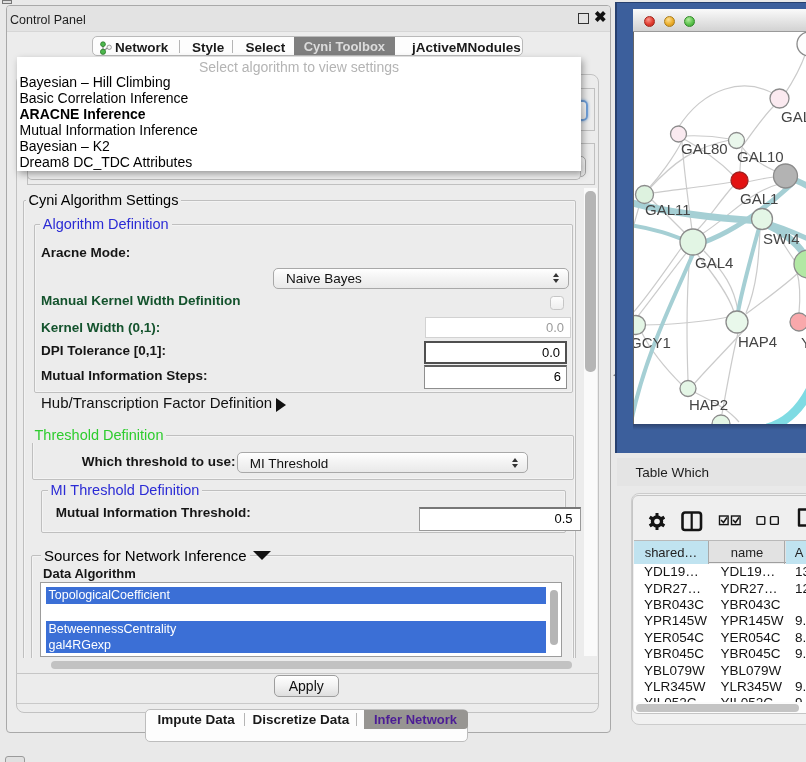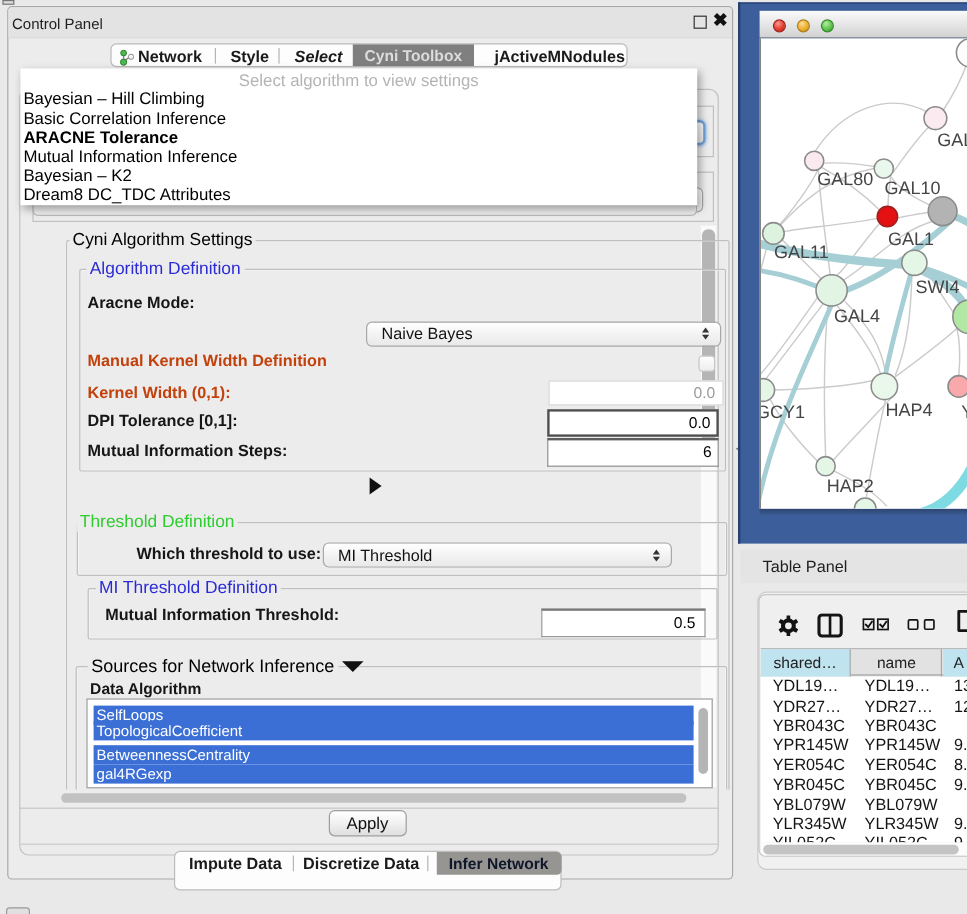--- a/index.html
+++ b/index.html
@@ -46,21 +46,21 @@
   border-top:4.5px solid #333; }
 
 
 .gbox { position:absolute; border:1px solid #bfbfbf; border-radius:2px;
   box-shadow:inset 0 0 0 0.5px rgba(255,255,255,0.8); }
 .gtitle { position:absolute; top:-9px; background:#ececec; padding:0 3px; font-size:14.5px;
   white-space:nowrap; }
 .blue { color:#2b2bd5; }
 .green { color:#2ecc2e; }
 .blab { position:absolute; font-size:13.5px; font-weight:bold; color:#161616; white-space:nowrap; }
-.blab.dis { color:#c2410c; }
+.blab.dis { color:#14532d; }
 .tfield { background:#fff; font-size:13px; text-align:right; }
 
 
 .sb-track { position:absolute; background:#fafafa; }
 .sb-thumb { position:absolute; background:#b5b5b5; border-radius:5px; }
 
 
 #attr-list { left:39.5px; top:581.5px; width:522px; height:75px; background:#fff;
   border:1px solid #9c9c9c; overflow:hidden; }
 .litem { position:absolute; left:5px; width:500px; height:16.4px; background:#3b6fd6;
@@ -68,21 +68,21 @@
 
 
 #apply { left:274px; top:674.8px; width:64.5px; height:22px; border:1px solid #9d9d9d;
   border-radius:5px; background:linear-gradient(#ffffff,#f1f1f1 50%,#dedede);
   text-align:center; line-height:20px; font-size:14px; color:#111; }
 
 
 #bottabs { left:144.5px; top:709.4px; width:323px; height:33px; background:#fdfdfd;
   border:1px solid #bdbdbd; border-radius:5px; }
 #tab-infer { position:absolute; left:218px; top:0px; width:104px; height:18.2px;
-  background:#979592; color:#0f172a; text-align:center; line-height:19px;
+  background:#979592; color:#4c1d95; text-align:center; line-height:19px;
   font-size:13px; font-weight:bold; border-radius:0 4px 4px 0; }
 
 
 #dropdown { left:17px; top:57px; width:564px; height:114px; background:#fff;
   box-shadow:2px 3px 7px rgba(0,0,0,0.35); z-index:50; }
 #dd-head { position:absolute; top:1.5px; width:100%; text-align:center;
   font-size:14px; color:#b4b4b4; }
 .dd-item { position:absolute; left:2.5px; font-size:14px; color:#000; white-space:nowrap; }
 
 
@@ -123,21 +123,21 @@
 
   <div class="sliver-box abs" style="left:27px;top:88px;width:568px;height:43px;"></div>
   <div class="combo abs" style="left:33px;top:99.5px;width:555px;height:21px;border:2px solid #6f9fd8;box-shadow:0 0 3px #7aa9e0;"></div>
   <div class="sliver-box abs" style="left:27px;top:143px;width:568px;height:42px;"></div>
   <div class="combo abs" style="left:33px;top:156px;width:553px;height:21px;"></div>
 
   <div class="sb-track abs" style="left:583.5px;top:188px;width:13.5px;height:468px;"></div>
   <div class="sb-thumb abs" style="left:585px;top:191px;width:10.5px;height:181px;"></div>
   <div class="sb-thumb abs" style="left:50.5px;top:660.5px;width:521.5px;height:8px;background:#c2c2c2;"></div>
 
-  <div class="abs" style="left:0;top:0;width:600px;height:657.5px;overflow:hidden;margin-left:32px;">
+  <div class="abs" style="left:0;top:0;width:600px;height:657.5px;overflow:hidden;">
 
     <div class="gbox" style="left:22.5px;top:200px;width:553px;height:470px;">
       <span class="gtitle" style="left:2px;">Cyni Algorithm Settings</span>
     </div>
 
     <div class="gbox" style="left:34.3px;top:223.5px;width:538.7px;height:169.5px;">
       <span class="gtitle blue" style="left:4.5px;">Algorithm Definition</span>
     </div>
     <span class="blab" style="left:41px;top:245px;">Aracne Mode:</span>
     <div class="combo abs" style="left:273px;top:267.5px;width:295.5px;height:21px;">
@@ -146,46 +146,47 @@
     </div>
     <span class="blab dis" style="left:41px;top:293px;">Manual Kernel Width Definition</span>
     <div class="abs" style="left:550px;top:296px;width:14px;height:14px;border:1px solid #c6c6c6;border-radius:3.5px;background:linear-gradient(#fdfdfd,#eee);"></div>
     <span class="blab dis" style="left:41px;top:319.5px;">Kernel Width (0,1):</span>
     <div class="tfield abs" style="left:425px;top:316.5px;width:146px;height:21.5px;border:1px solid #d2d2d2;color:#9b9b9b;line-height:20px;padding-right:6px;">0.0</div>
     <span class="blab" style="left:41px;top:343px;">DPI Tolerance [0,1]:</span>
     <div class="tfield abs" style="left:424px;top:340.5px;width:143px;height:23px;border:2px solid #4f4f4f;color:#000;line-height:19px;padding-right:5px;">0.0</div>
     <span class="blab" style="left:41px;top:367.5px;">Mutual Information Steps:</span>
     <div class="tfield abs" style="left:424px;top:365px;width:143px;height:23.5px;border:1px solid #8e8e8e;border-top:2px solid #5e5e5e;color:#000;line-height:20px;padding-right:5px;">6</div>
 
+    <span class="abs" style="left:41px;top:394px;font-size:15px;color:#111;">Hub/Transcription Factor Definition</span>
     <div class="abs" style="left:276px;top:398px;width:0;height:0;border-left:10px solid #111;border-top:7px solid transparent;border-bottom:7px solid transparent;"></div>
 
     <div class="gbox" style="left:32px;top:434.5px;width:541.5px;height:45.9px;">
       <span class="gtitle green" style="left:-1.5px;">Threshold Definition</span>
     </div>
     <span class="blab" style="left:81.8px;top:453.5px;">Which threshold to use:</span>
     <div class="combo abs" style="left:236.7px;top:451.8px;width:291px;height:21.6px;">
       <span class="ctext">MI Threshold</span>
         <span class="spin"></span>
     </div>
 
     <div class="gbox" style="left:40.5px;top:490px;width:525.5px;height:42.5px;">
       <span class="gtitle blue" style="left:6px;">MI Threshold Definition</span>
     </div>
     <span class="blab" style="left:55.7px;top:504.5px;">Mutual Information Threshold:</span>
-    <div class="tfield abs" style="left:418.6px;top:506.5px;width:137px;height:24px;border:1px solid #999;border-top:2px solid #777;color:#000;line-height:20px;padding-right:7px;">0.5</div>
+    <div class="tfield abs" style="left:418.6px;top:506.5px;width:162px;height:24px;border:1px solid #999;border-top:2px solid #777;color:#000;line-height:20px;padding-right:7px;">0.5</div>
 
     <div class="gbox" style="left:31px;top:554.7px;width:543px;height:115px;">
       <span class="gtitle" style="left:9px;font-size:15px;">Sources for Network Inference</span>
     </div>
     <div class="abs" style="left:253px;top:551px;width:0;height:0;border-top:9px solid #111;border-left:9.3px solid transparent;border-right:9.3px solid transparent;"></div>
     <span class="blab" style="left:43.1px;top:565.5px;font-size:13px;">Data Algorithm</span>
 
     <div id="attr-list" class="abs">
       <div class="litem" style="top:5.3px;">SelfLoops</div>
-      <div class="litem" style="top:18px;">TopologicalCoefficient</div>
+      <div class="litem" style="top:4px;">TopologicalCoefficient</div>
       <div class="litem" style="top:38.1px;">BetweennessCentrality</div>
       <div class="litem" style="top:54.5px;">gal4RGexp</div>
       <div class="sb-thumb" style="left:509px;top:7px;width:8px;height:55px;"></div>
     </div>
   </div>
 
   <div id="apply" class="abs">Apply</div>
 
   <div class="abs" style="left:16px;top:672.8px;width:583px;height:1px;background:#c6c6c6;"></div>
   <div class="abs" style="left:17px;top:703px;width:581px;height:1px;background:#c9c9c9;"></div>
@@ -203,30 +204,30 @@
       <line x1="3" y1="4" x2="3" y2="10" stroke="#888" stroke-width="1.2"></line>
       <line x1="3" y1="10" x2="9" y2="6" stroke="#888" stroke-width="1.2"></line>
       <circle cx="3" cy="3.2" r="2.4" fill="#4db84d" stroke="#2c7a2c" stroke-width="0.8"></circle>
       <circle cx="3" cy="10.8" r="2.6" fill="#4db84d" stroke="#2c7a2c" stroke-width="0.8"></circle>
       <circle cx="9.2" cy="6.3" r="2.2" fill="#f4f4f4" stroke="#888" stroke-width="0.8"></circle>
     </svg>
     <span class="ttab" style="left:22px;top:3px;">Network</span>
     <div class="tsep" style="left:86px;"></div>
     <span class="ttab" style="left:99px;top:3px;">Style</span>
     <div class="tsep" style="left:139px;"></div>
-    <span class="ttab" style="left:152.5px;top:3px;font-style:italic;">Select</span>
+    <span class="ttab" style="left:152.5px;top:3px;">Select</span>
     <div id="tab-cyni">Cyni Toolbox</div>
     <span class="ttab" style="left:319px;top:3px;">jActiveMNodules</span>
   </div>
 
   <div id="dropdown" class="abs">
     <div id="dd-head">Select algorithm to view settings</div>
     <div class="dd-item" style="top:17px;">Bayesian – Hill Climbing</div>
     <div class="dd-item" style="top:33px;">Basic Correlation Inference</div>
-    <div class="dd-item" style="top:49px;font-weight:bold;">ARACNE Tolerance</div>
+    <div class="dd-item" style="top:49px;font-weight:bold;">ARACNE Inference</div>
     <div class="dd-item" style="top:65px;">Mutual Information Inference</div>
     <div class="dd-item" style="top:81px;">Bayesian – K2</div>
     <div class="dd-item" style="top:97px;">Dream8 DC_TDC Attributes</div>
   </div>
 
   <div class="abs" style="left:27px;top:171px;width:554px;height:9px;background:#ededed;border:1px solid #b9b9b9;border-top:none;border-radius:0 0 5px 5px;"></div>
 
   <div class="abs" style="left:613px;top:371px;width:6px;height:8px;color:#777;font-size:7px;line-height:8px;">◂</div>
 
   <div id="net-frame" class="abs"></div>
@@ -308,21 +309,21 @@
         <text x="61" y="236">GAL4</text>
         <text x="-4" y="316">GCY1</text>
         <text x="104" y="315">HAP4</text>
         <text x="167" y="316">Y</text>
         <text x="55" y="378">HAP2</text>
       </g>
     </svg>
   </div>
 
   <div id="tp-title" class="abs">
-      <span>Table Panel</span>
+      <span>Table Which</span>
     </div>
   <div id="tp-outer" class="abs"></div>
   <div id="tp-panel" class="abs">
 
     <svg class="abs" style="left:13px;top:15px;" width="160" height="22" viewBox="0 0 160 22">
       <g fill="#141414">
         <path d="M 9 2 L 12 2 L 12 4.5 A 6 6 0 0 1 14.5 6 L 17 4.8 L 18.7 7.5 L 16.5 9 A 6 6 0 0 1 16.5 12 L 18.7 13.5 L 17 16.2 L 14.5 15 A 6 6 0 0 1 12 16.5 L 12 19 L 9 19 L 9 16.5 A 6 6 0 0 1 6.5 15 L 4 16.2 L 2.3 13.5 L 4.5 12 A 6 6 0 0 1 4.5 9 L 2.3 7.5 L 4 4.8 L 6.5 6 A 6 6 0 0 1 9 4.5 Z" transform="translate(0.5,0)"></path>
         <circle cx="11" cy="10.5" r="2.8" fill="#efefef"></circle>
       </g>
       <rect x="36.5" y="1.5" width="18.5" height="17.5" rx="2.5" fill="none" stroke="#141414" stroke-width="2.6"></rect>

